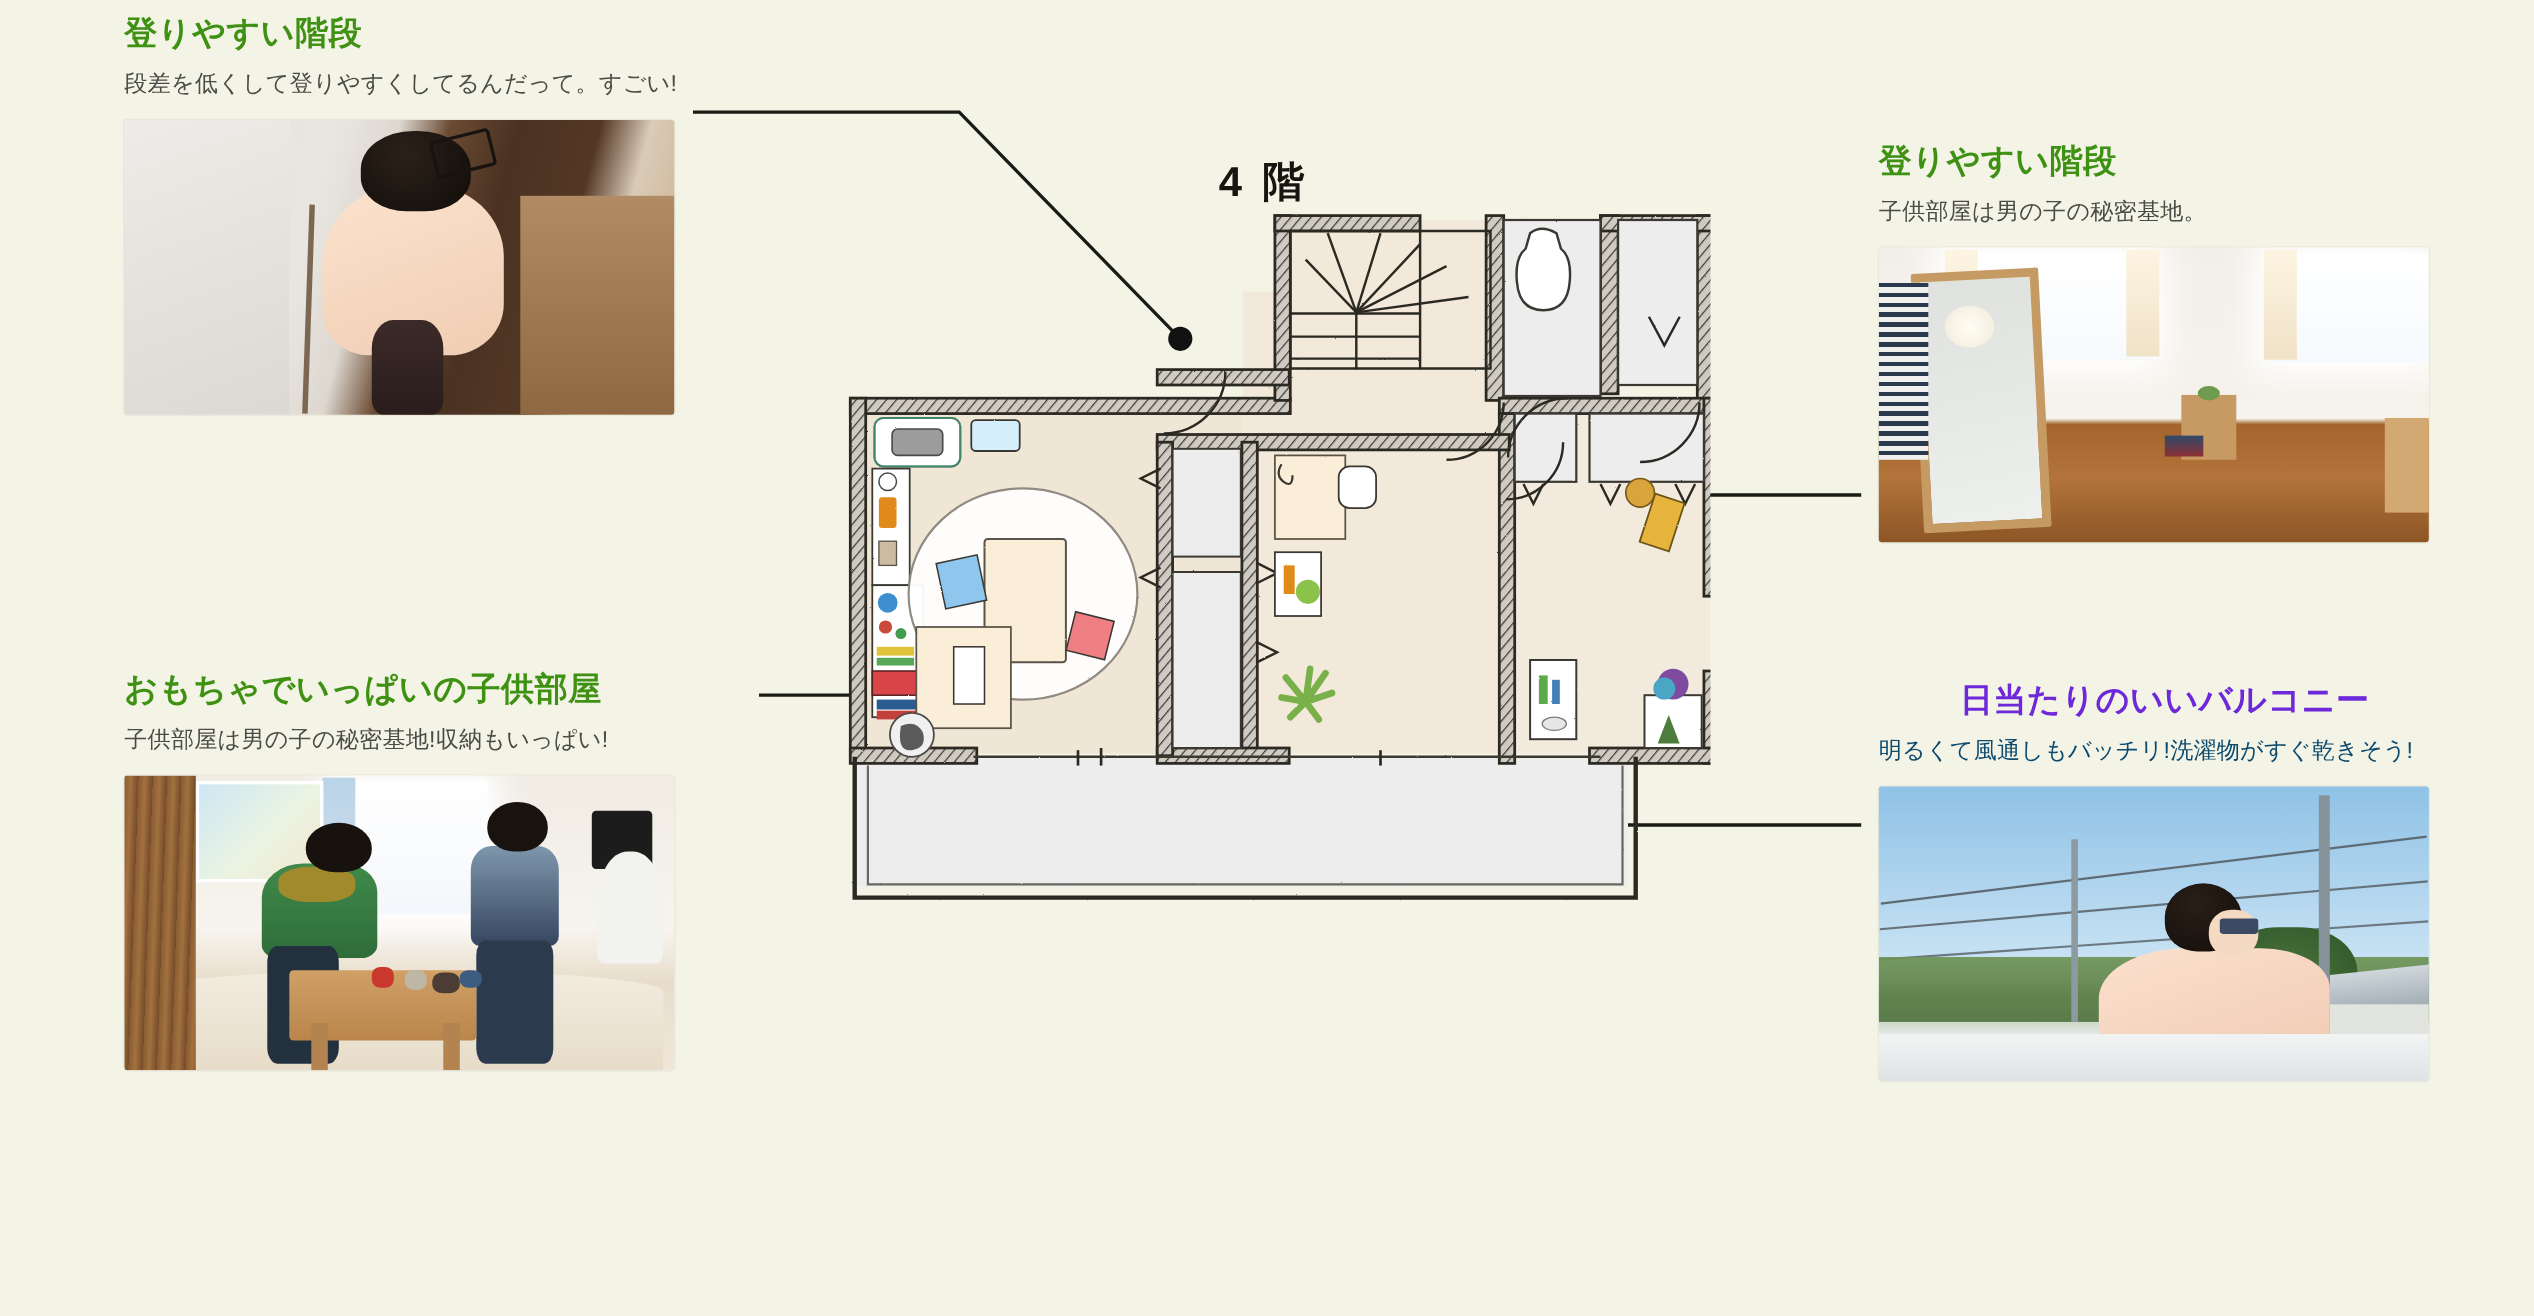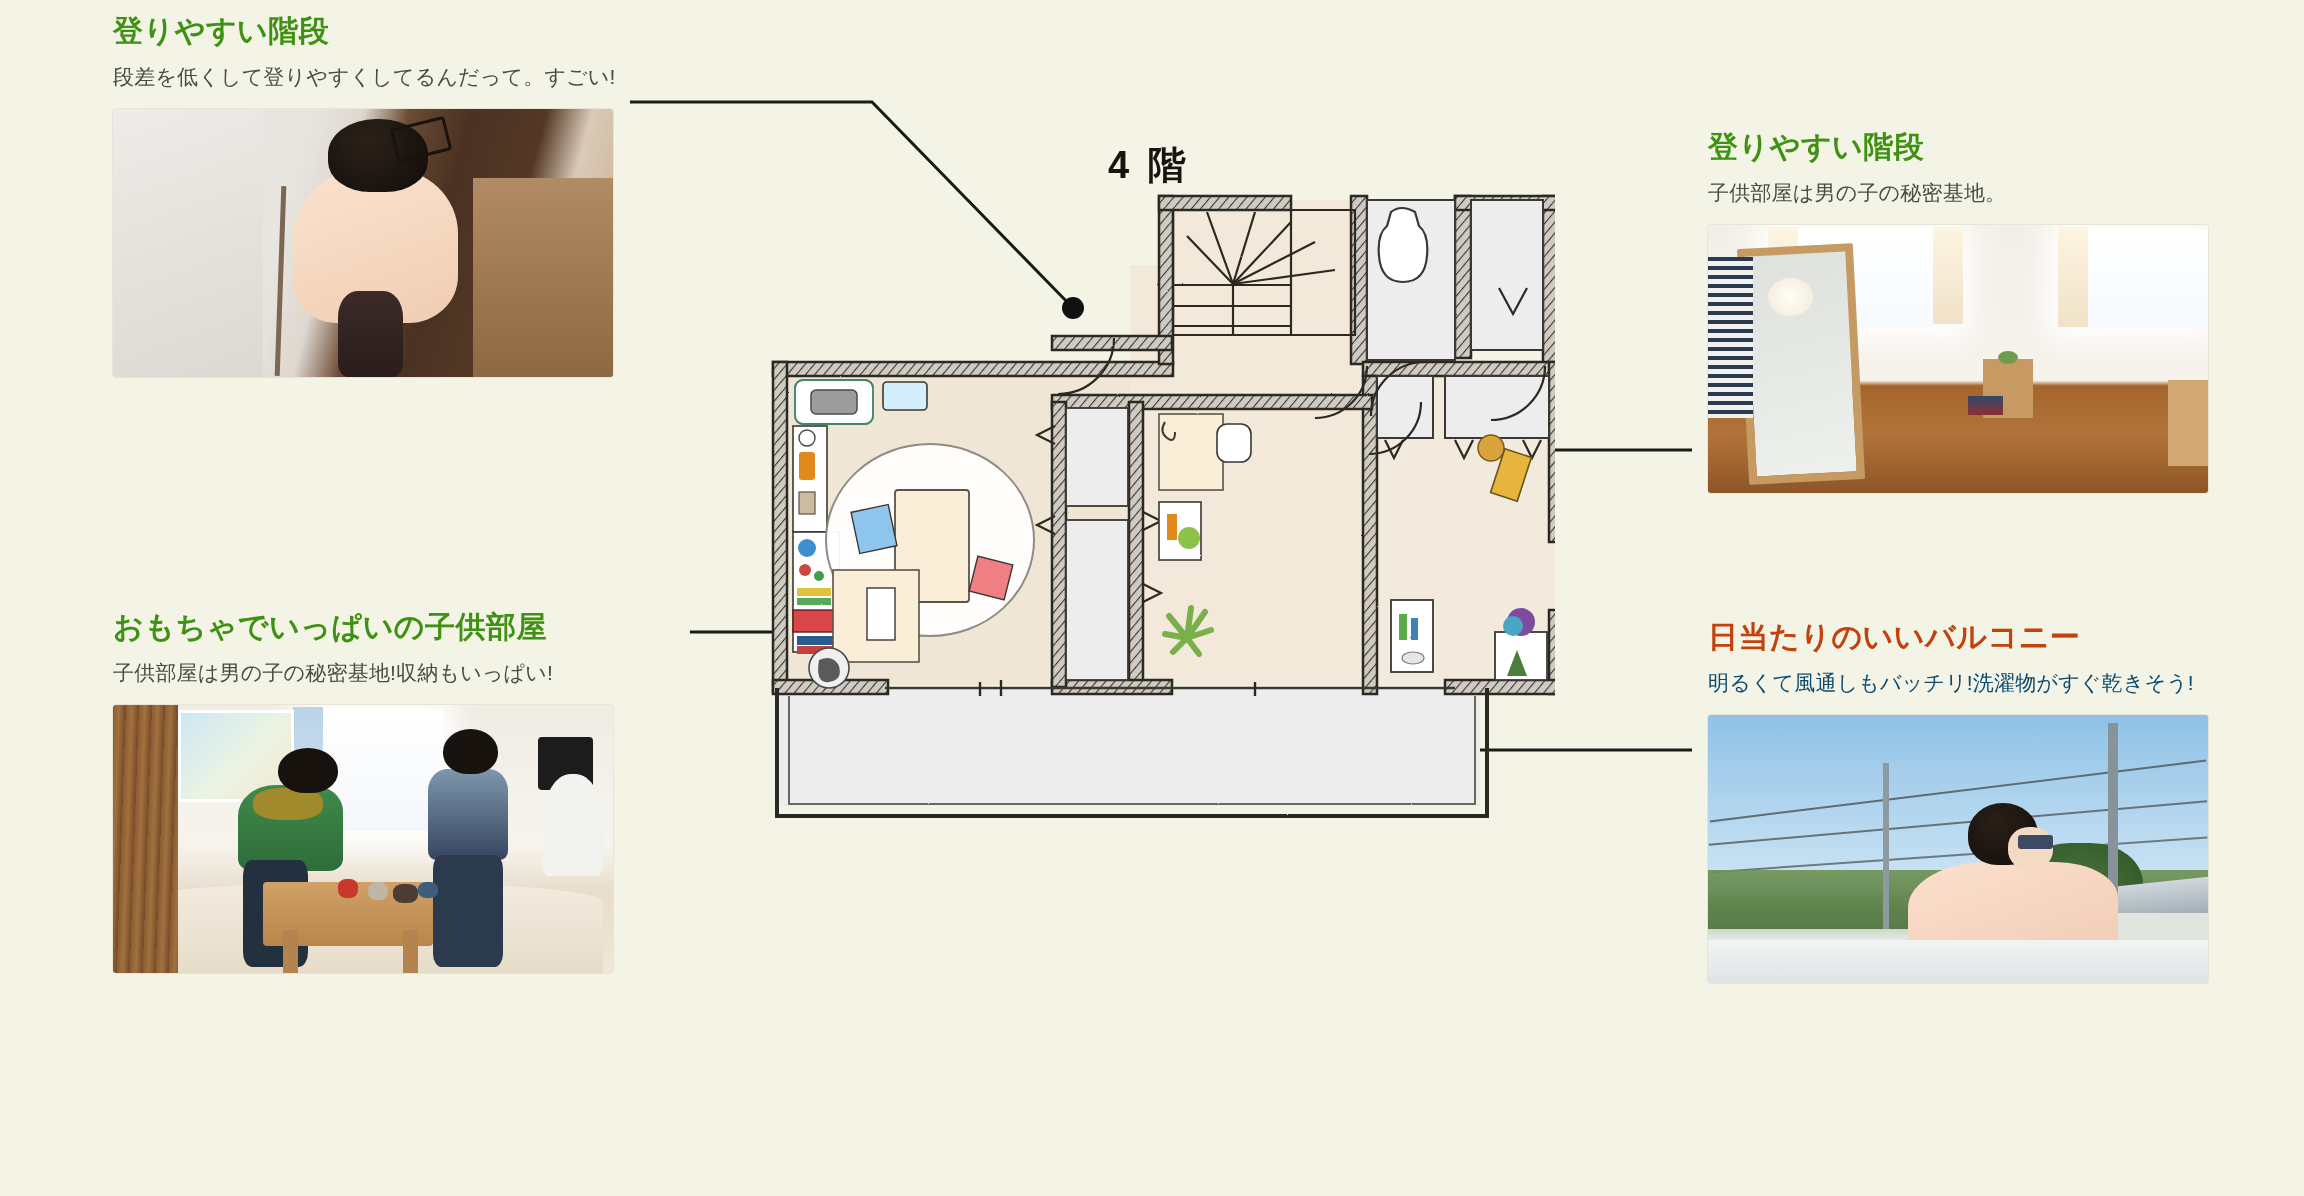--- a/index.html
+++ b/index.html
@@ -358,21 +358,21 @@
       <div class="px books"></div>
       <div class="px plant"></div>
       <div class="px tableR"></div>
       <div class="px mirror"></div>
       <div class="px lamp"></div>
       <div class="px cloth"></div>
     </div>
   </div>
 
   <div class="callout" id="c-balcony">
-    <h3 style="color: #c2410c;">日当たりのいいバルコニー</h3>
+    <h3 style="color: #6d28d9; text-align: center;">日当たりのいいバルコニー</h3>
     <p style="color: #0c4a6e;">明るくて風通しもバッチリ!洗濯物がすぐ乾きそう!</p>
     <div class="photo p-balc">
       <div class="px sky"></div>
       <div class="px wire1"></div>
       <div class="px wire2"></div>
       <div class="px wire3"></div>
       <div class="px trees"></div>
       <div class="px trees2"></div>
       <div class="px roof"></div>
       <div class="px wall2"></div>

